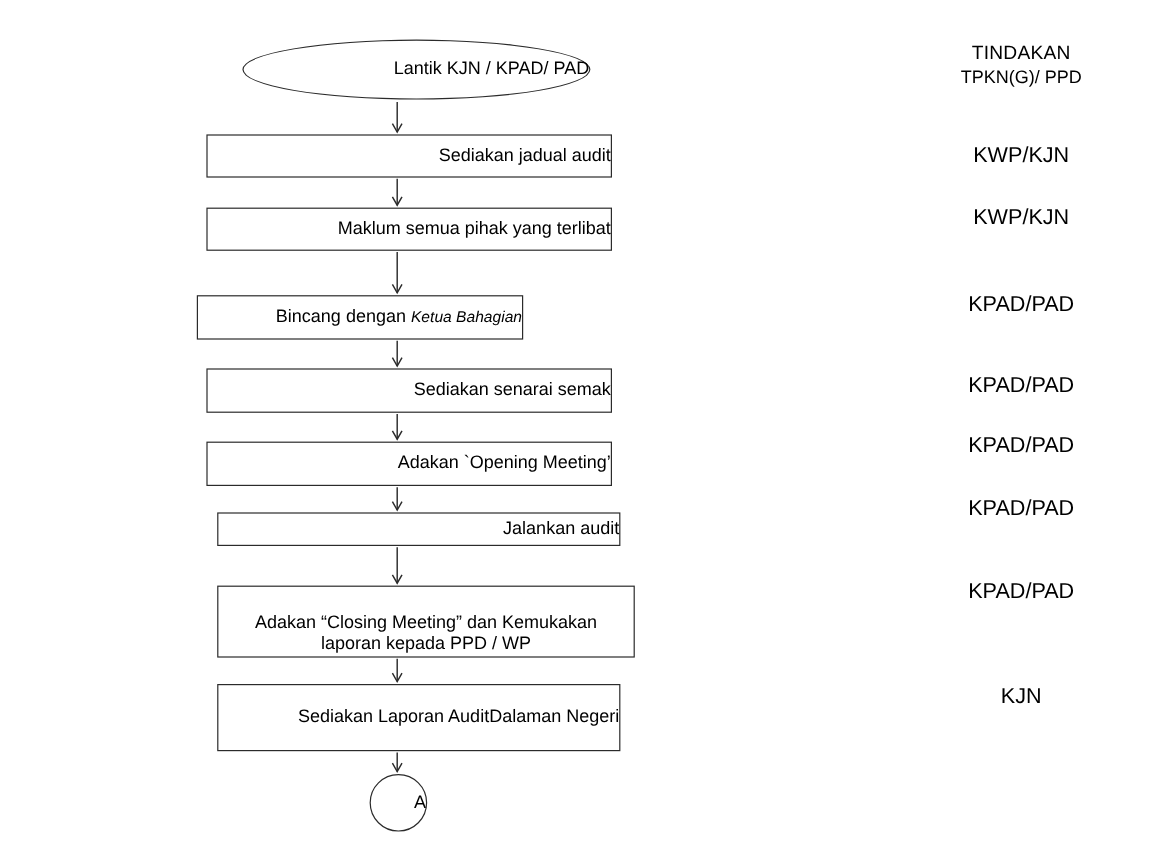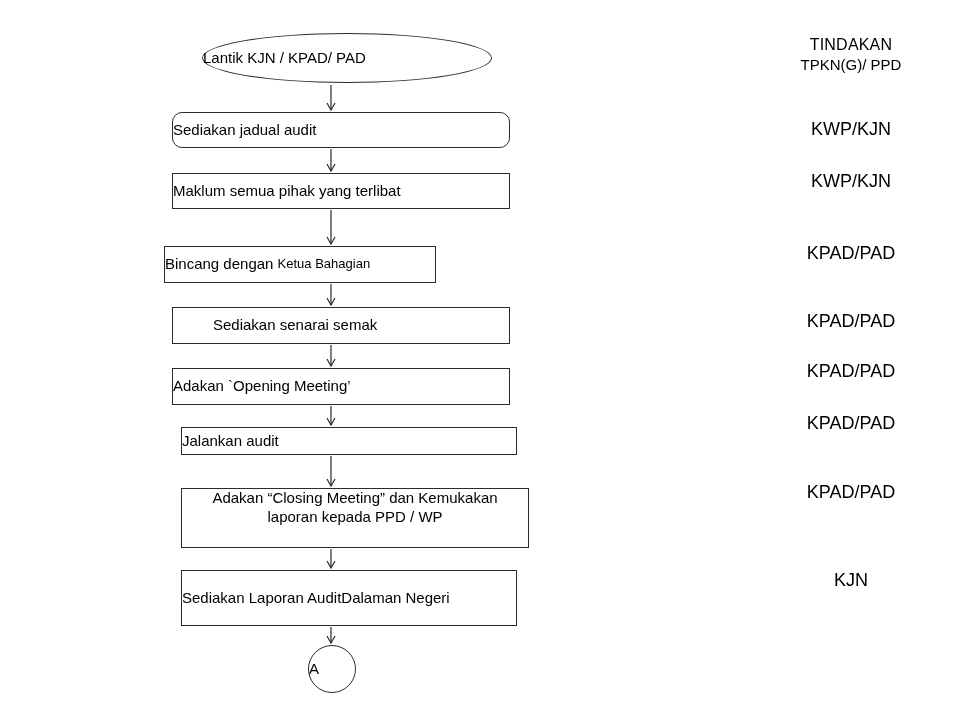--- a/index.html
+++ b/index.html
@@ -3,34 +3,34 @@
 <meta charset="utf-8">
 <style>
   html,body{margin:0;padding:0;}
   body{
     width:960px;height:720px;background:#ffffff;position:relative;
     font-family:"Liberation Sans", sans-serif;color:#000;overflow:hidden;
   }
   .canvas{position:absolute;inset:0;width:960px;height:720px;}
   .shape{
     position:absolute;border:1px solid #2b2b2b;background:#fff;
-    display:flex;align-items:center;justify-content:flex-start;
+    display:flex;align-items:center;justify-content:flex-end;
     text-align:center;font-size:15px;line-height:1.25;box-sizing:border-box;
   }
   .ellipse{left:202px;top:33px;width:290px;height:50px;border-radius:50%;}
-  .b1{left:172px;top:112px;width:338px;height:36px;border-radius:10px;}
+  .b1{left:172px;top:112px;width:338px;height:36px;}
   .b2{left:172px;top:173px;width:338px;height:36px;}
   .b3{left:164px;top:246px;width:272px;height:37px;}
   .b4{left:172px;top:307px;width:338px;height:37px;padding-left:40px;}
   .b5{left:172px;top:368px;width:338px;height:37px;}
   .b6{left:181px;top:427px;width:336px;height:28px;}
   .b7{left:181px;top:488px;width:348px;height:60px;flex-direction:column;}
   .b8{left:181px;top:570px;width:336px;height:56px;flex-direction:row;}
   .circle{left:308px;top:645px;width:48px;height:48px;border-radius:50%;font-size:15px;}
-  .small-text{font-size:13px;}
+  .small-text{font-size:13px;font-style:italic;}
   .mixed span{white-space:pre;}
   .arrows{position:absolute;left:0;top:0;width:960px;height:720px;pointer-events:none;}
   .actions{position:absolute;left:751px;top:0;width:200px;height:720px;}
   .actions-header{position:absolute;left:0;top:36px;width:200px;text-align:center;}
   .actions-title{font-weight:normal;font-size:16px;letter-spacing:0.2px;}
   .actions-subtitle{font-size:15px;margin-top:2px;}
   .action-entry{position:absolute;left:0;width:200px;text-align:center;font-size:18px;}
   .e0{top:119px;} .e1{top:171px;} .e2{top:243px;} .e3{top:311px;}
   .e4{top:361px;} .e5{top:413px;} .e6{top:482px;} .e7{top:570px;}
 </style>

